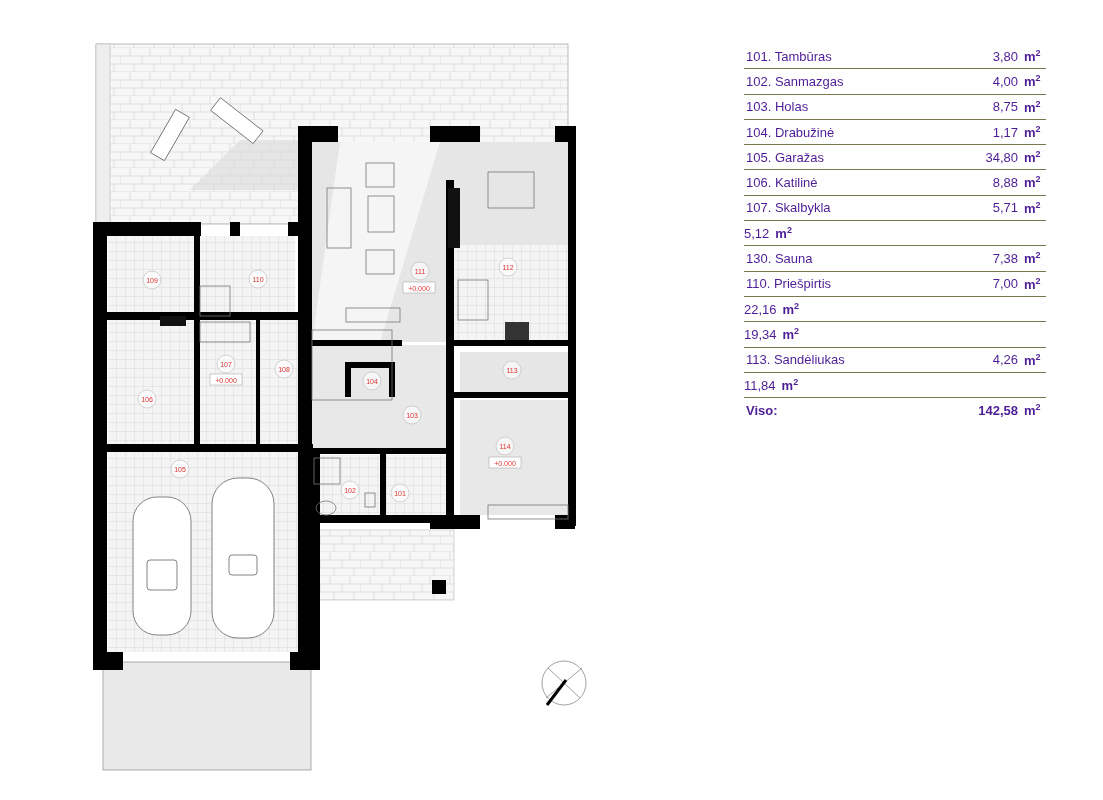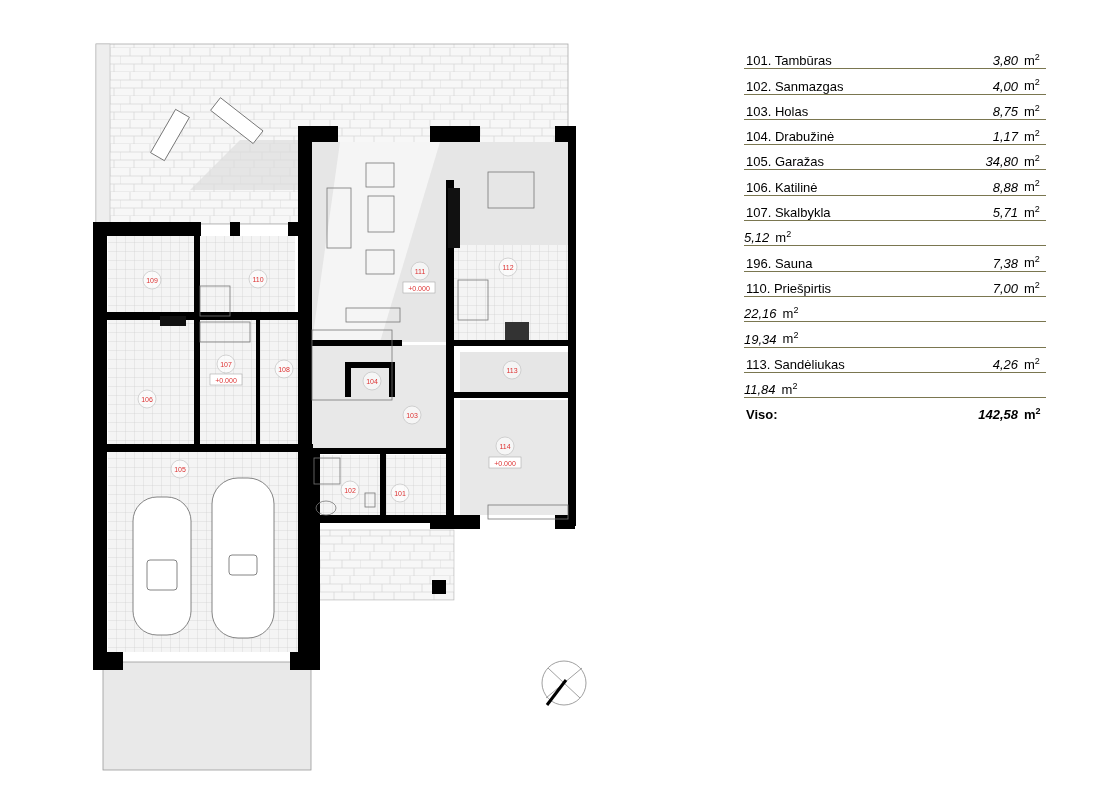--- a/index.html
+++ b/index.html
@@ -1,22 +1,22 @@
 <!DOCTYPE html>
 <html><head>
 <meta charset="utf-8">
 <style>
   html, body { margin:0; padding:0; background:#ffffff; }
   body { width:1103px; height:800px; position:relative; overflow:hidden; font-family:"Liberation Sans", sans-serif; }
   #plan { position:absolute; left:0; top:0; width:720px; height:800px; }
   .room-table { position:absolute; left:744px; top:44px; width:302px; }
-  .row { position:relative; height:24.3px; border-bottom:1px solid #7a7650; display:flex; align-items:flex-end; font-size:13px; color:#000000; }
+  .row { position:relative; height:24.3px; border-bottom:1px solid #7a7650; display:flex; align-items:center; font-size:13px; color:#4c1d95; }
   .row .name { flex:1; padding-left:2px; }
-  .row .area { text-align:right; padding-right:6px;font-style:italic; }
-  .row .unit { width:22px; text-align:left; }
+  .row .area { text-align:right; padding-right:6px; }
+  .row .unit { width:22px; text-align:left;font-weight:bold; }
   .row .unit sup { font-size:9px; }
   .row.total { border-bottom:none; font-weight:bold; }
   .tag { font-family:"Liberation Sans", sans-serif; font-size:7px; fill:#d33; }
 </style>
 </head>
 <body>
 
 <svg id="plan" viewBox="0 0 720 800" xmlns="http://www.w3.org/2000/svg">
   <defs>
     <pattern id="tile" width="9" height="9" patternUnits="userSpaceOnUse">
@@ -234,21 +234,21 @@
     <div class="row">
       <span class="name">107. Skalbykla</span>
       <span class="area">5,71</span>
       <span class="unit"><span>m</span><sup>2</sup></span>
     </div>
     <div class="row">
       <span class="area">5,12</span>
       <span class="unit"><span>m</span><sup>2</sup></span>
     </div>
     <div class="row">
-      <span class="name">196. Sauna</span>
+      <span class="name">130. Sauna</span>
       <span class="area">7,38</span>
       <span class="unit"><span>m</span><sup>2</sup></span>
     </div>
     <div class="row">
       <span class="name">110. Priešpirtis</span>
       <span class="area">7,00</span>
       <span class="unit"><span>m</span><sup>2</sup></span>
     </div>
     <div class="row">
       <span class="area">22,16</span>

